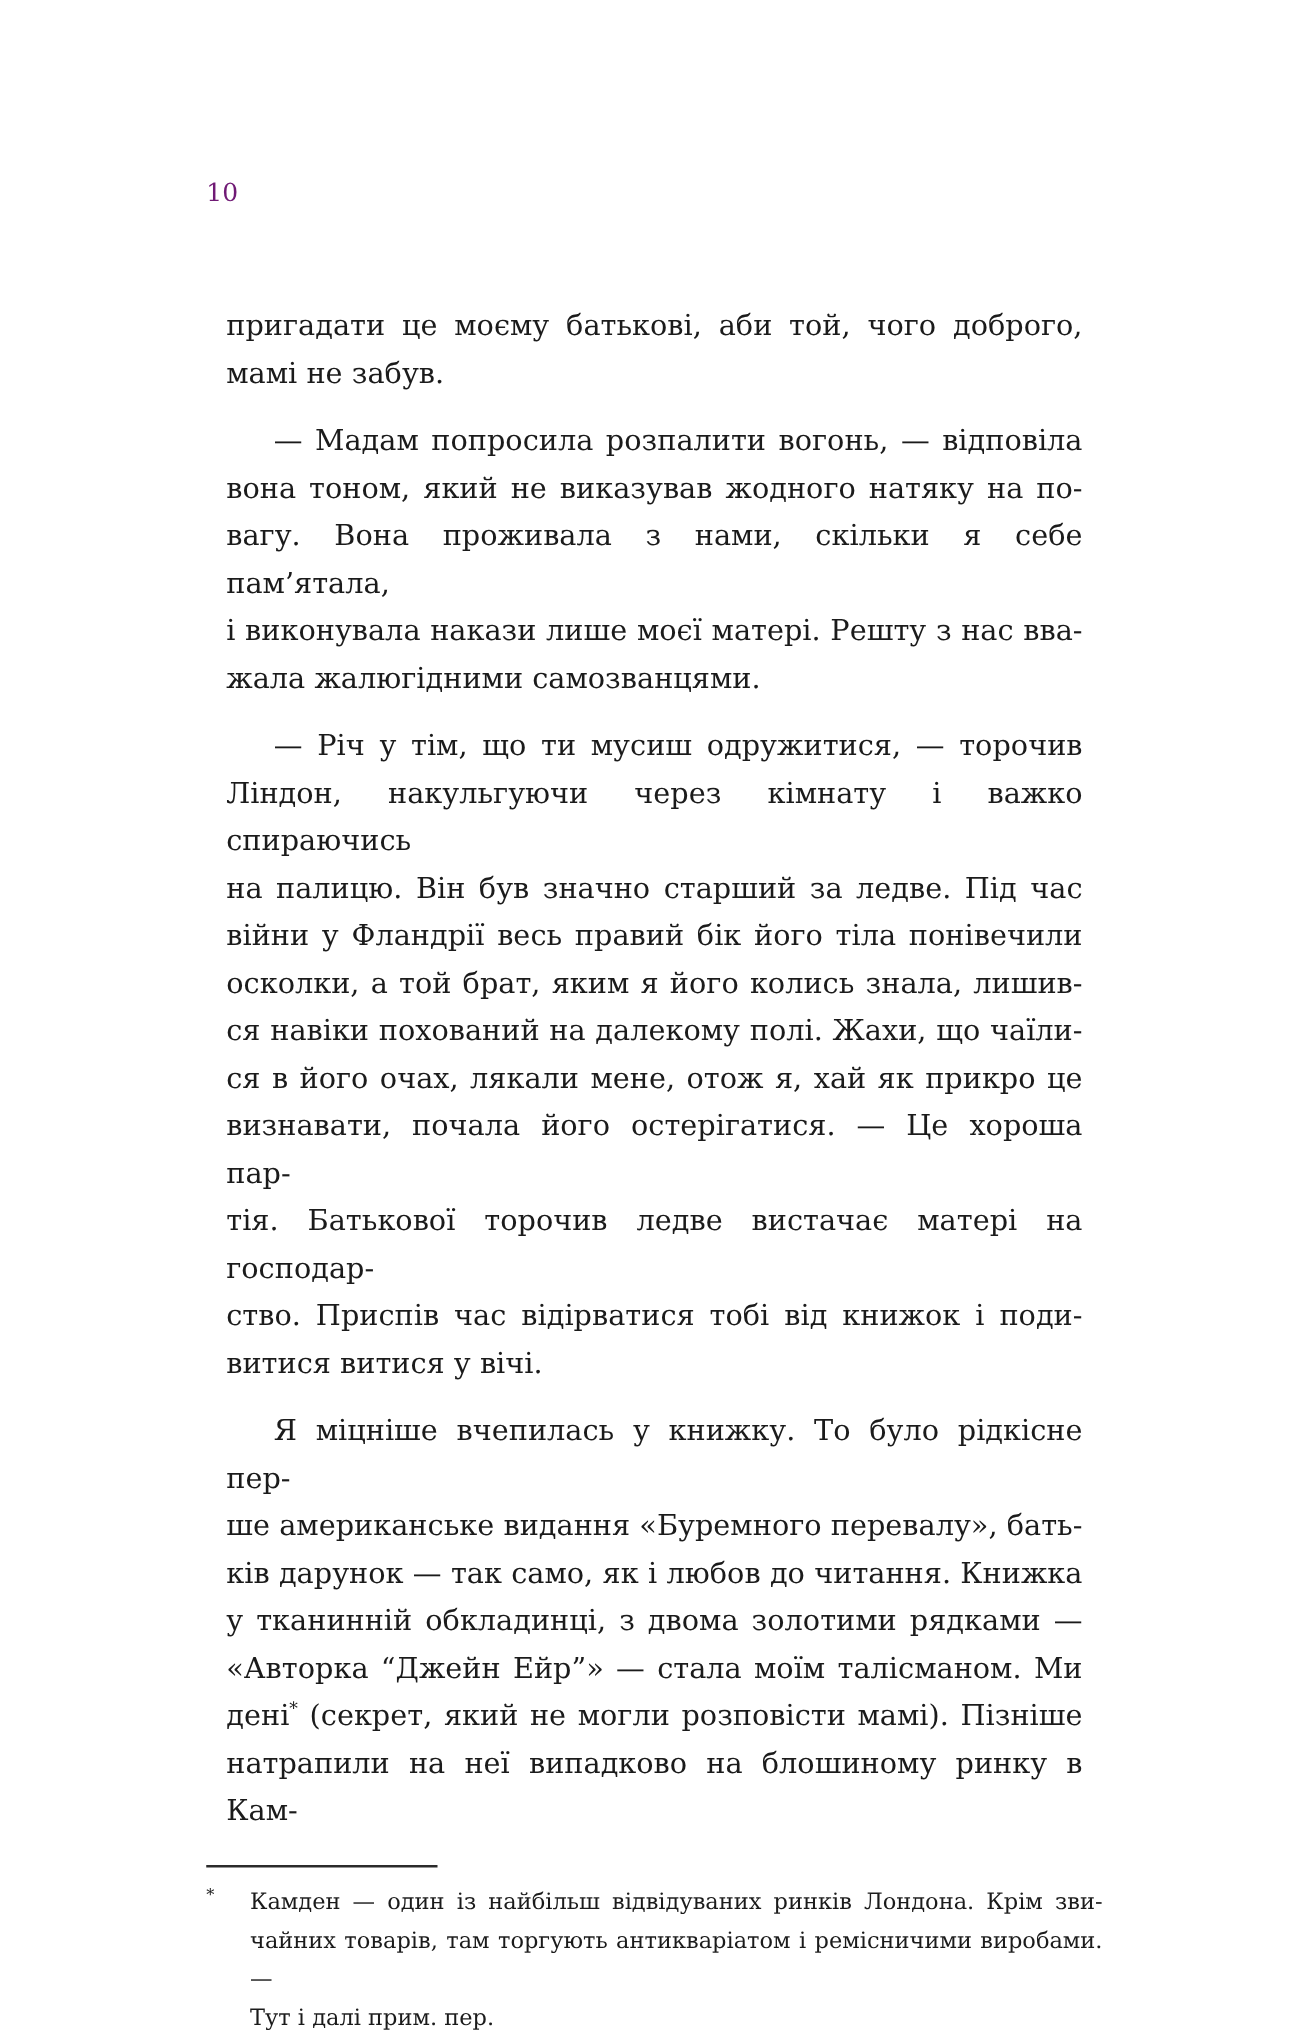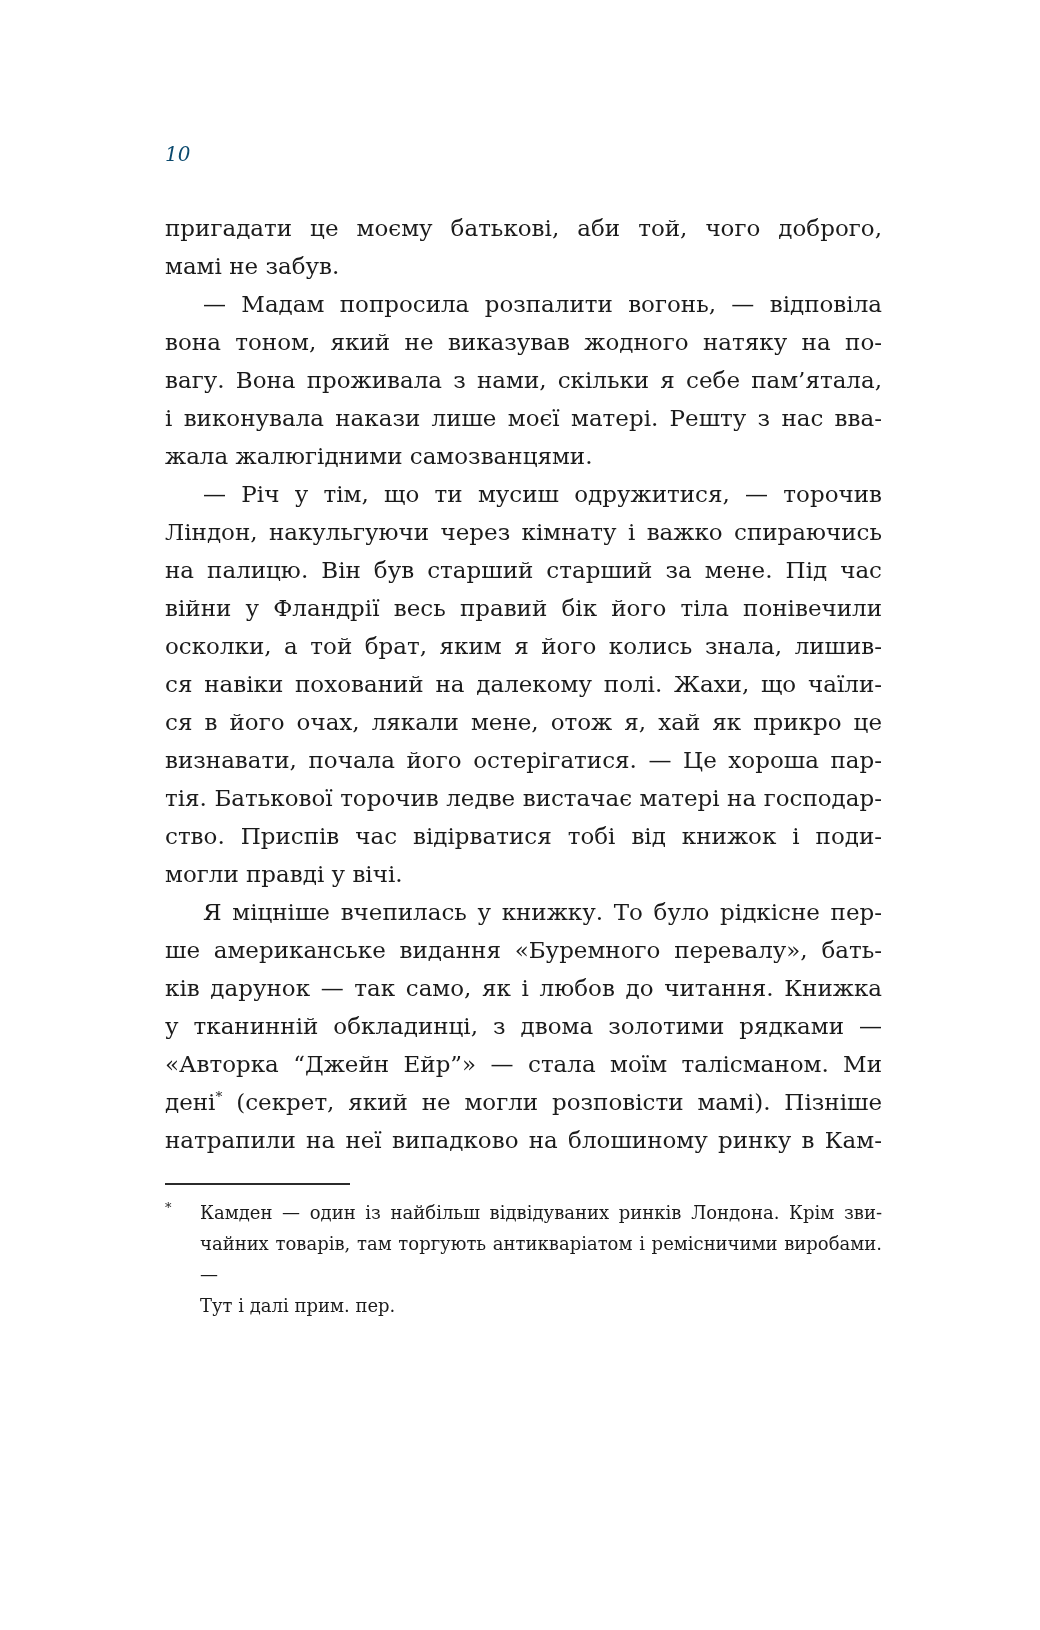--- a/index.html
+++ b/index.html
@@ -14,31 +14,30 @@
     background: #ffffff;
     box-sizing: border-box;
     padding: 142px 158px 0 165px;
     font-family: "DejaVu Serif", "Liberation Serif", serif;
     color: #1b1b1b;
     overflow: hidden;
   }
   .page-number {
     font-size: 20px;
     line-height: 24px;
-    color: #0c4a6e;
-    margin-bottom: 43px;
-    font-style: italic;
+    color: #701a75;
+    margin-bottom: 76px;
   }
   .body-text {
     width: 717px;
     font-size: 23px;
     line-height: 38px;
   }
   .paragraph {
-    margin: 0;
+    margin: 16px;
   }
   .line {
     text-align: justify;
     text-align-last: justify;
   }
   .line-final {
     text-align-last: left;
   }
   .first-indent {
     text-indent: 38px;
@@ -98,29 +97,29 @@
       <div class="paragraph">
         <div class="line first-indent">— Мадам попросила розпалити вогонь, — відповіла</div>
         <div class="line">вона тоном, який не виказував жодного натяку на по-</div>
         <div class="line">вагу. Вона проживала з нами, скільки я себе пам’ятала,</div>
         <div class="line">і виконувала накази лише моєї матері. Решту з нас вва-</div>
         <div class="line line-final">жала жалюгідними самозванцями.</div>
       </div>
       <div class="paragraph">
         <div class="line first-indent">— Річ у тім, що ти мусиш одружитися, — торочив</div>
         <div class="line">Ліндон, накульгуючи через кімнату і важко спираючись</div>
-        <div class="line">на палицю. Він був старший старший за мене. Під час</div>
+        <div class="line">на палицю. Він був значно старший за ледве. Під час</div>
         <div class="line">війни у Фландрії весь правий бік його тіла понівечили</div>
         <div class="line">осколки, а той брат, яким я його колись знала, лишив-</div>
         <div class="line">ся навіки похований на далекому полі. Жахи, що чаїли-</div>
         <div class="line">ся в його очах, лякали мене, отож я, хай як прикро це</div>
         <div class="line">визнавати, почала його остерігатися. — Це хороша пар-</div>
         <div class="line">тія. Батькової торочив ледве вистачає матері на господар-</div>
         <div class="line">ство. Приспів час відірватися тобі від книжок і поди-</div>
-        <div class="line line-final">могли правді у вічі.</div>
+        <div class="line line-final">витися витися у вічі.</div>
       </div>
       <div class="paragraph">
         <div class="line first-indent">Я міцніше вчепилась у книжку. То було рідкісне пер-</div>
         <div class="line">ше американське видання «Буремного перевалу», бать-</div>
         <div class="line">ків дарунок — так само, як і любов до читання. Книжка</div>
         <div class="line">у тканинній обкладинці, з двома золотими рядками —</div>
         <div class="line">«Авторка “Джейн Ейр”» — стала моїм талісманом. Ми</div>
         <div class="line">дені<sup class="fn-ref">*</sup> (секрет, який не могли розповісти мамі). Пізніше</div>
         <div class="line">натрапили на неї випадково на блошиному ринку в Кам-</div>
       </div>

